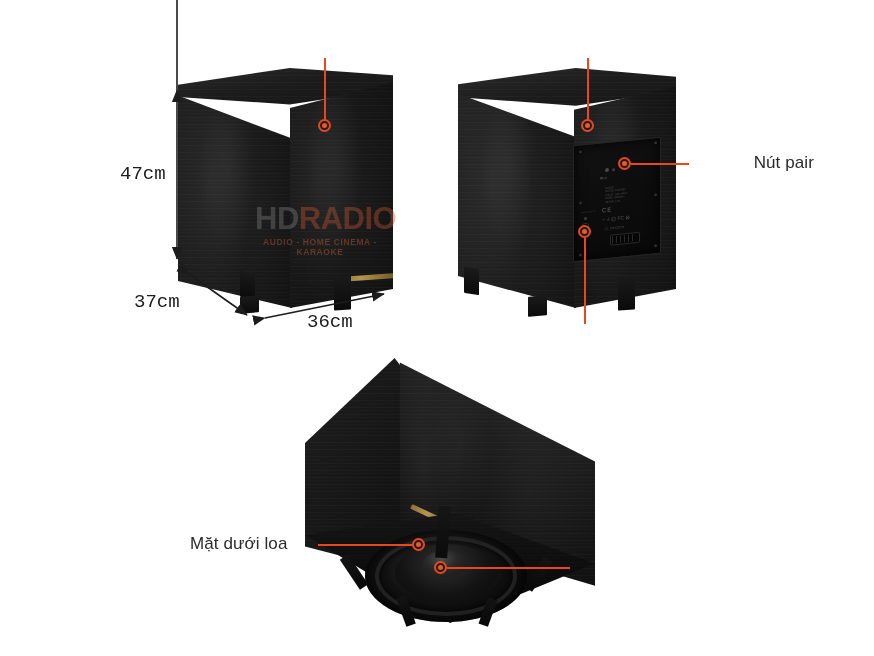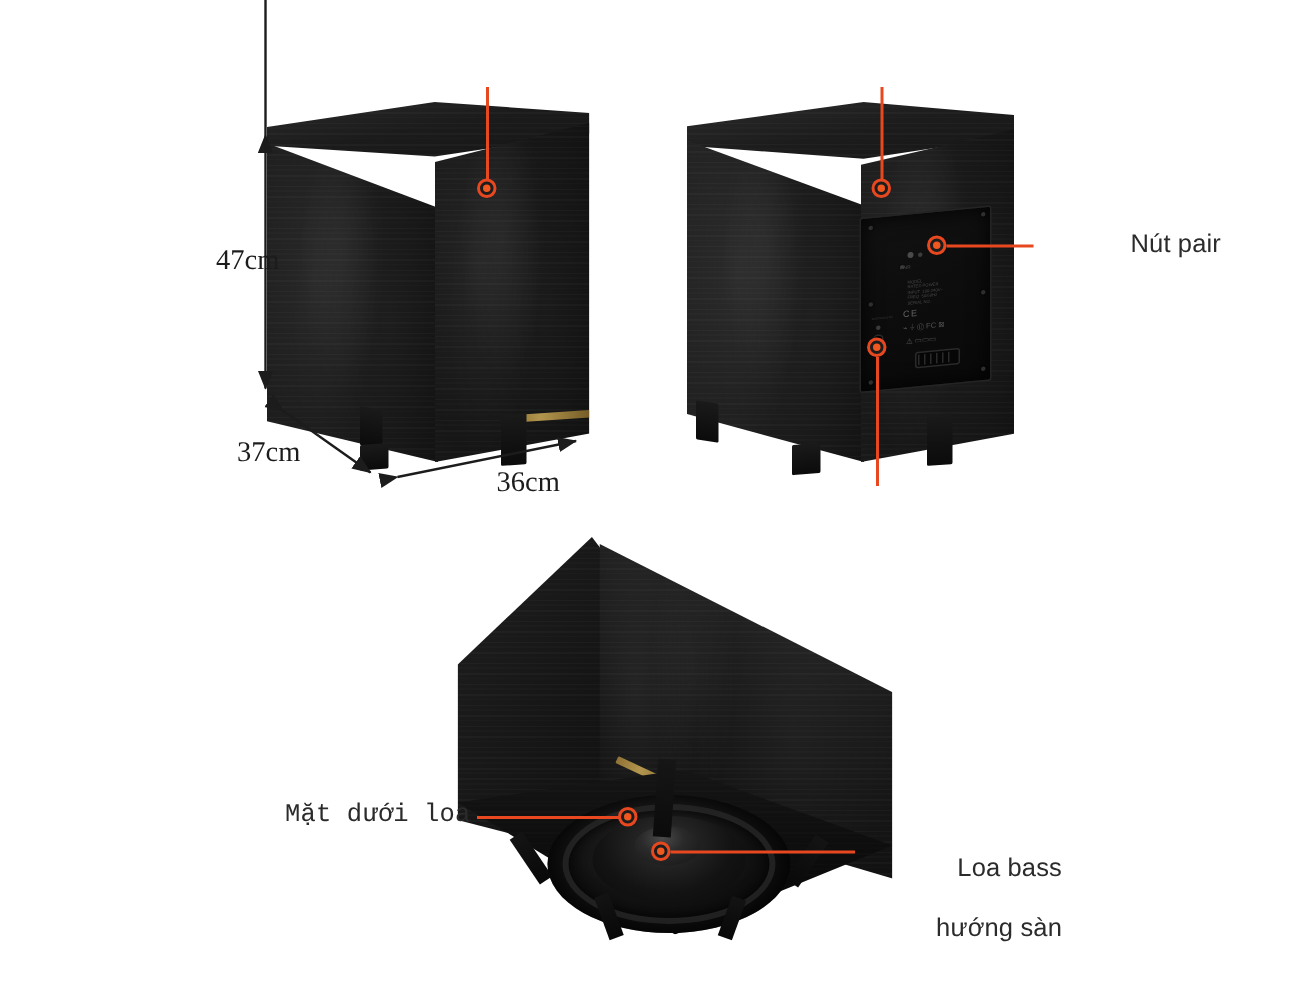--- a/index.html
+++ b/index.html
@@ -19,31 +19,30 @@
   .label {
     position: absolute;
     font-family: "Liberation Sans", sans-serif;
     font-size: 17px;
     color: #2b2b2b;
     white-space: pre;
     line-height: 1.18;
     letter-spacing: .1px;
   }
   .label.center { text-align: center; }
-  .label.right  { text-align: left; font-family: Liberation Mono, monospace; }
+  .label.right  { text-align: left; }
   .label.left   { text-align: right; }
 
   
   .dim {
     position: absolute;
     font-size: 19px;
     color: #1c1c1c;
-    font-family: Liberation Serif, serif;
+    font-family: Liberation Mono, monospace;
     white-space: pre;
-    margin-left: 24px;
   }
 
   
   .lead {
     position: absolute;
     background: #e8481f;
   }
   .lead.v { width: 2px; }
   .lead.h { height: 2px; }
 
@@ -214,20 +213,24 @@
       <div class="grain2"></div>
 
       <div class="badge" style="left:52px; top:205px; width:52px; transform:rotate(-3.8deg);"></div>
     </div>
 
     <div class="foot" style="left:62px; top:204px; width:15px; height:26px; transform:skewY(9deg);"></div>
     <div class="foot" style="left:156px; top:208px; width:17px; height:34px; transform:skewY(-4deg);"></div>
     <div class="foot" style="left:62px; top:228px; width:19px; height:17px; transform:skewY(-5deg);"></div>
   </div>
 
+  <div class="watermark" style="left:255px; top:203px; width:130px;">
+    <div class="wm-main"><span class="wm-hd">H</span><span class="wm-hd">D</span><span>RADIO</span></div>
+    <div class="wm-sub">AUDIO - HOME CINEMA - KARAOKE</div>
+  </div>
 
   <div class="spk" style="left:458px; top:68px; width:218px; height:240px;">
 
     <div class="top-face" style="left:0px; top:0px; width:218px; height:54px;
                 background:linear-gradient(170deg,#2b2b2b 0%,#1c1c1c 42%,#141414 100%);
                 clip-path: polygon(0% 30%, 54% 0%, 100% 16%, 100% 42%, 54% 70%, 0% 54%);">
       <div class="grain"></div>
     </div>
 
     <div class="side-face" style="left:0px; top:12px; width:118px; height:228px;
@@ -343,24 +346,20 @@
 
   <div class="dot" style="left:578px; top:225px;"></div>
   <div class="lead v" style="left:584px; top:238px; height:86px;"></div>
 
   <div class="label right" style="left:190px; top:534px; width:120px;">Mặt dưới loa</div>
   <div class="lead h" style="left:318px; top:544px; width:96px;"></div>
   <div class="dot" style="left:412px; top:538px;"></div>
 
   <div class="dot" style="left:434px; top:561px;"></div>
   <div class="lead h" style="left:447px; top:567px; width:123px;"></div>
-  <div class="label left" style="left:578px; top:549px; width:130px;">
-    <span>Loa bass</span><br>
-    <span>hướng sàn</span>
-  </div>
 
   <svg id="dimlayer" viewBox="0 0 874 656" xmlns="http://www.w3.org/2000/svg">
     <defs>
       <marker id="ah" markerWidth="9" markerHeight="9" refX="7.5" refY="3.2" orient="auto" markerUnits="strokeWidth">
         <path d="M0,0 L8,3.2 L0,6.4 z" fill="#1c1c1c"></path>
       </marker>
       <marker id="ah2" markerWidth="9" markerHeight="9" refX="7.5" refY="3.2" orient="auto" markerUnits="strokeWidth">
         <path d="M0,0 L8,3.2 L0,6.4 z" fill="#1c1c1c"></path>
       </marker>
     </defs>

